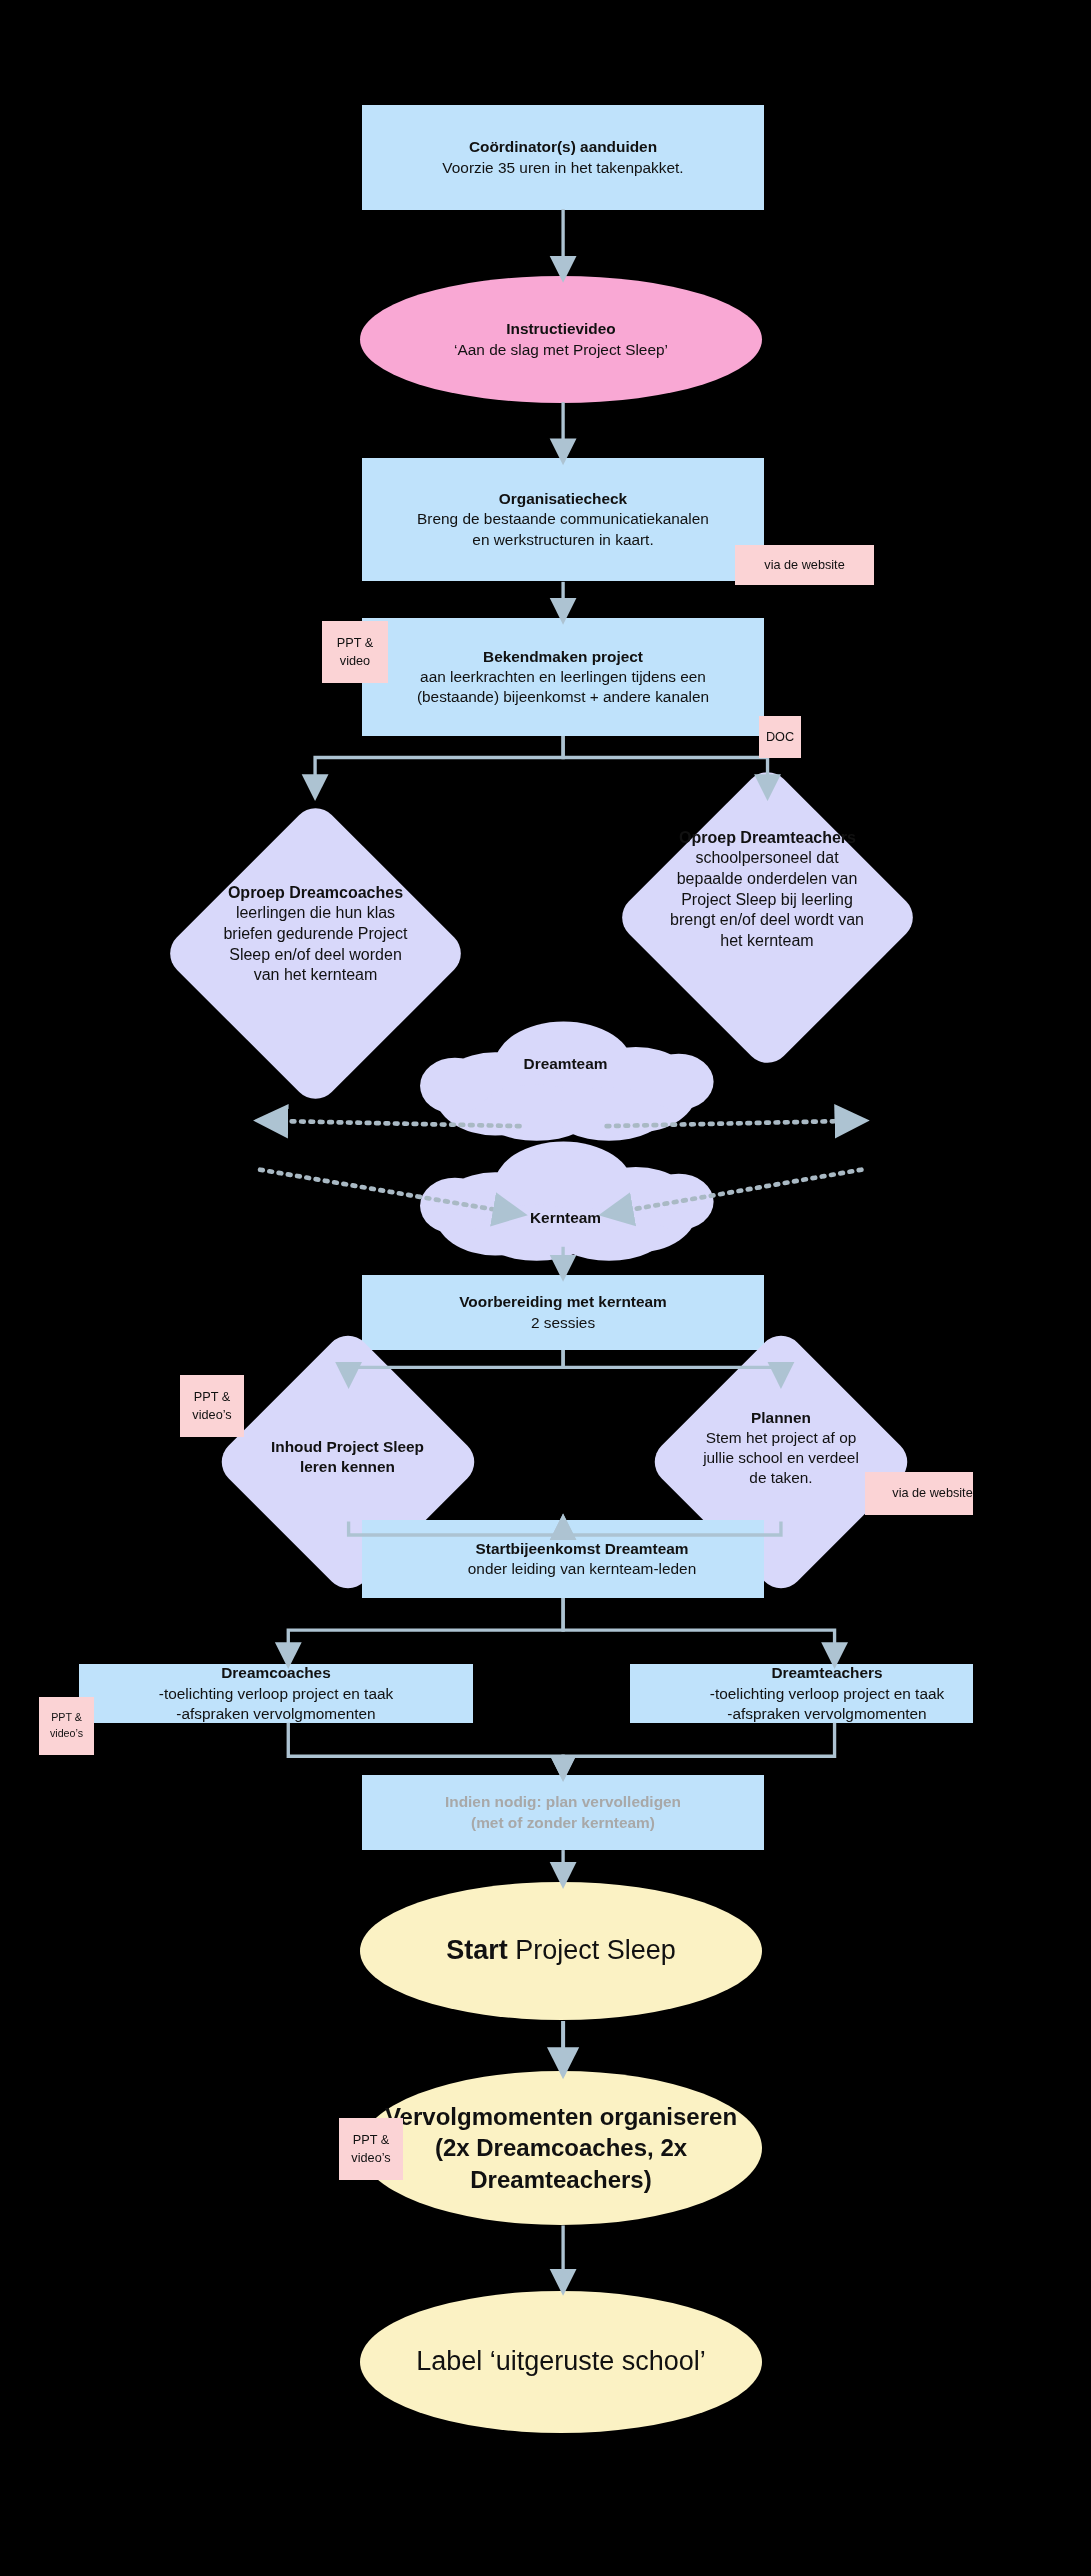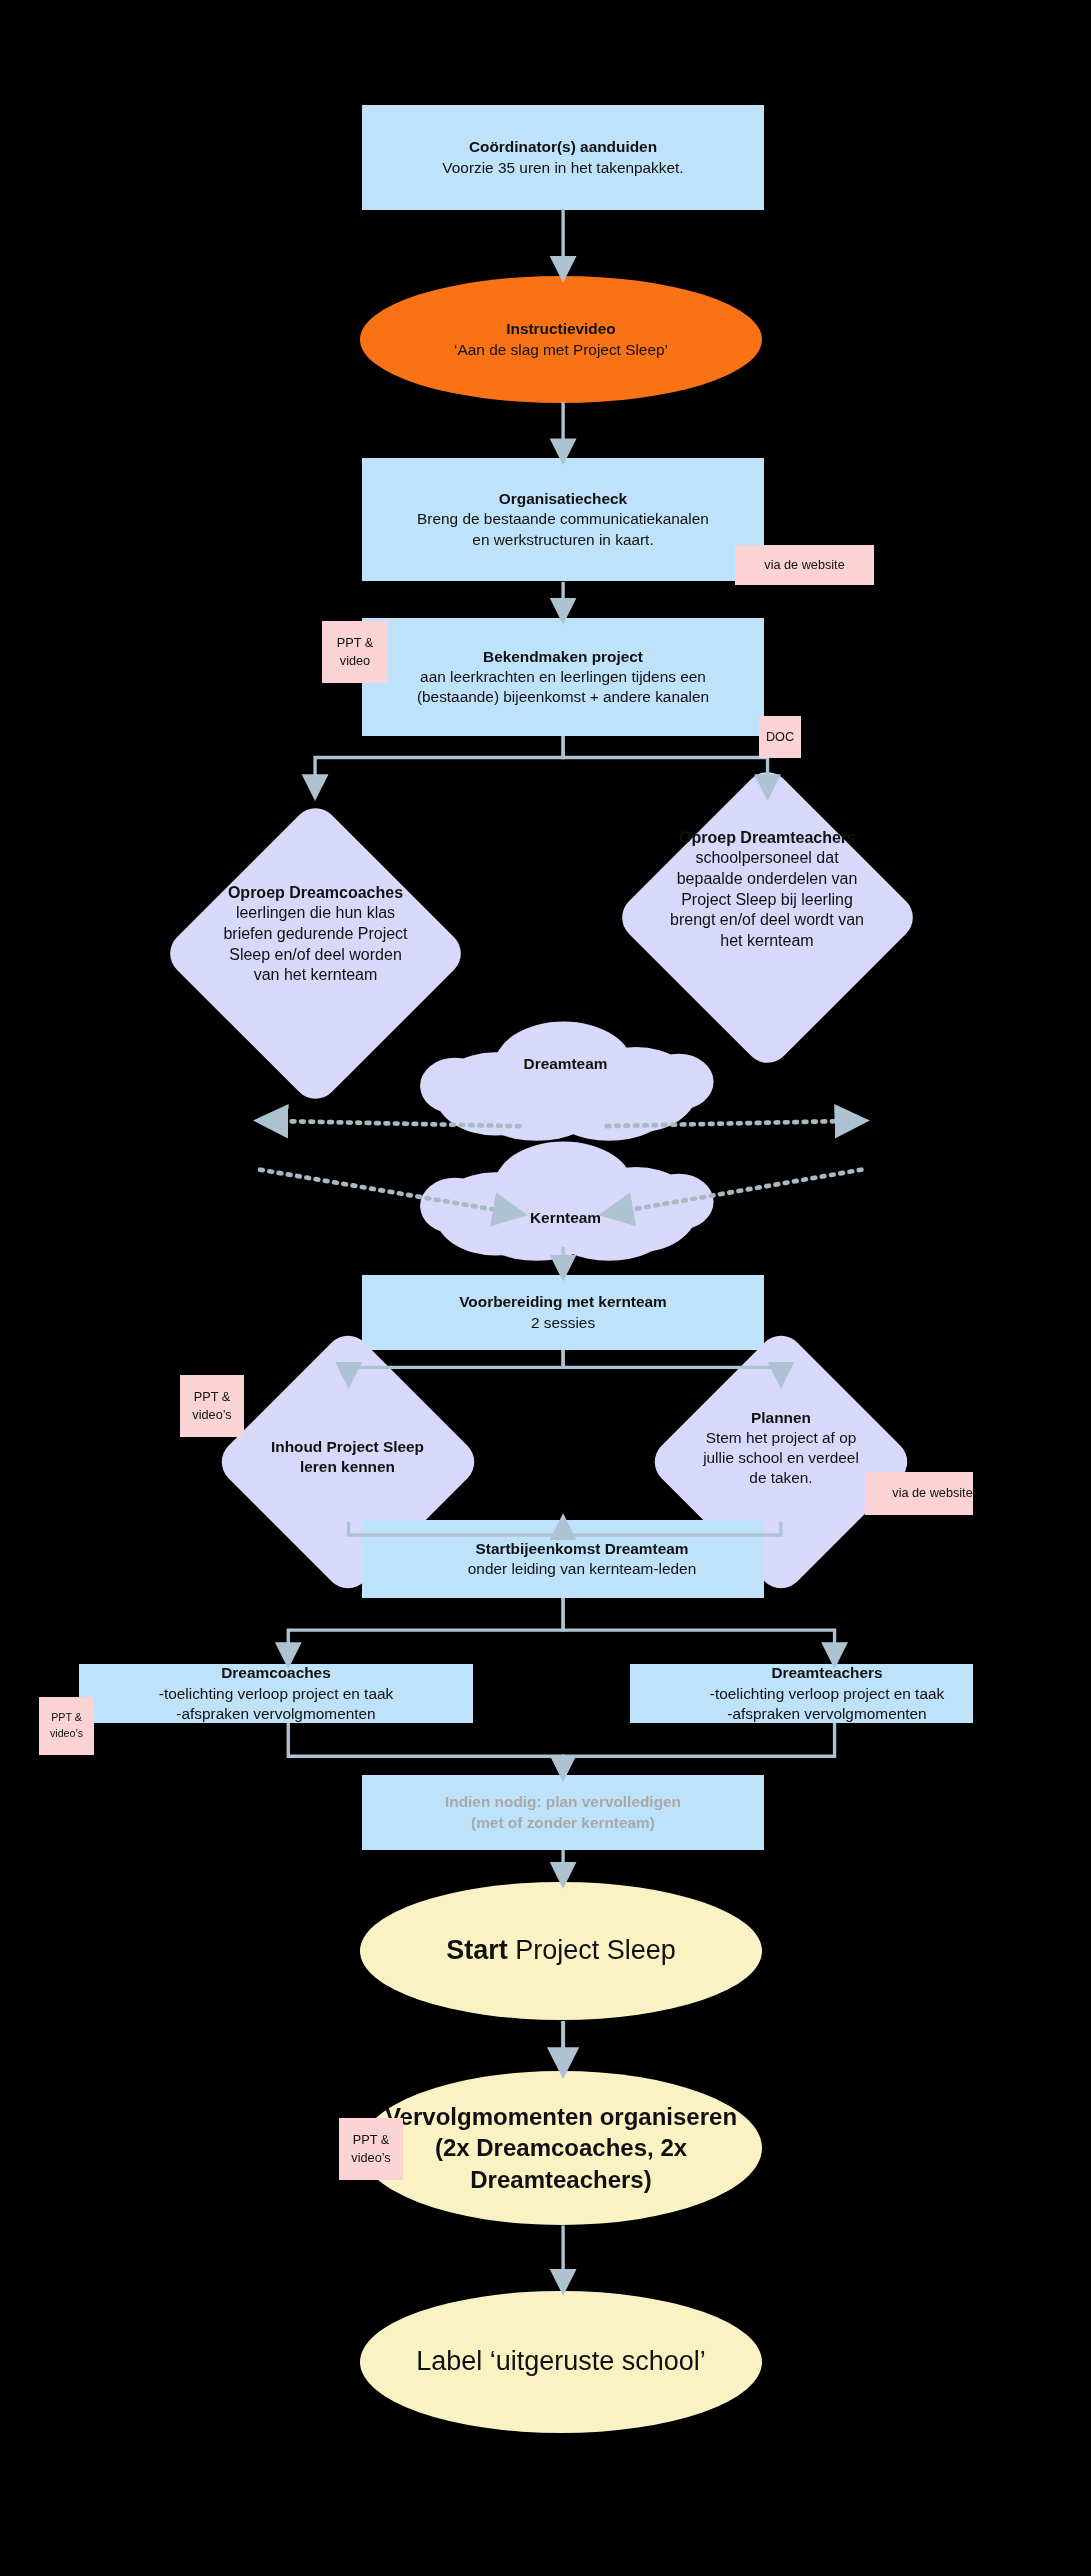--- a/index.html
+++ b/index.html
@@ -29,21 +29,21 @@
     text-align: center;
     color: #111111;
     line-height: 1.30;
   }
   .rect {
     background: #bfe2fb;
   }
   .ellipse {
     border-radius: 50%;
   }
-  .ell-green { background: #f97316; }
+  .ell-green { background: #f9a8d4; }
   .ell-yellow { background: #fbf2c4; }
   .diamond-wrap {
     position: absolute;
   }
   .diamond-shape {
     position: absolute;
     left: 0; top: 0;
     width: 100%; height: 100%;
     background: #d8d8fa;
     transform: rotate(45deg);

